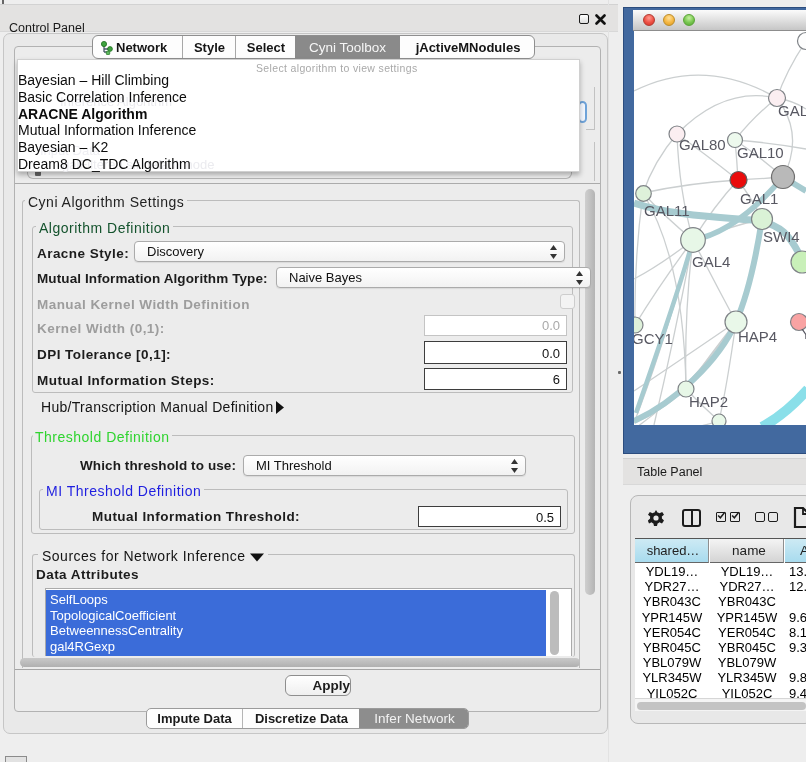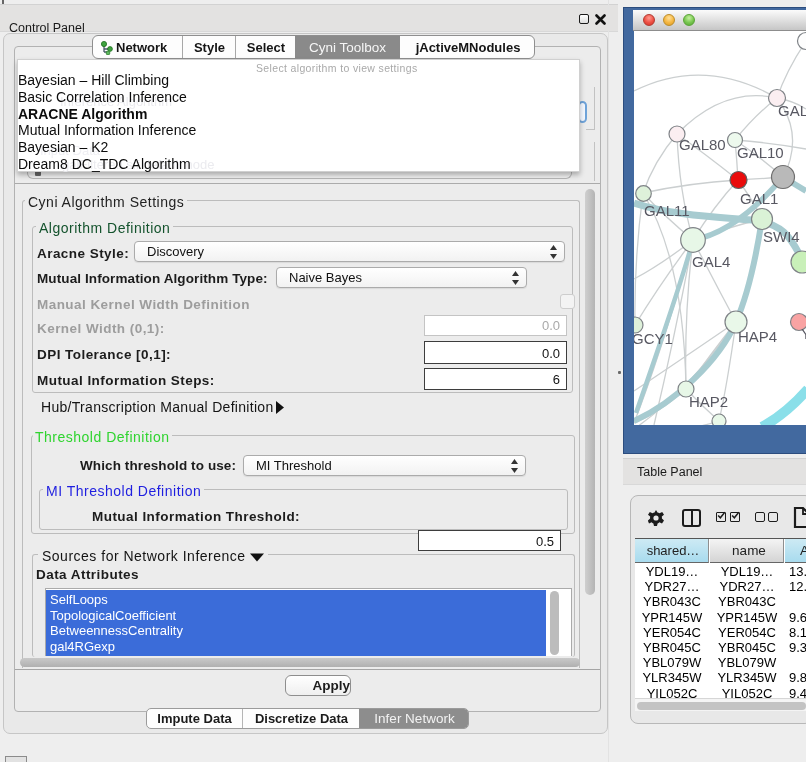--- a/index.html
+++ b/index.html
@@ -69,21 +69,21 @@
   <span class="gtitle" style="color:#14532d;left:3px;padding:0 3px;">Algorithm Definition</span>
 </div>
 <div class="lbl" style="left:37px;top:246px;">Aracne Style:</div>
 <div class="combo" style="left:134px;top:241px;width:431px;">Discovery
   <svg class="carets" viewBox="0 0 9 16">
       <path d="M4.5 1 L8 6 L1 6 Z" fill="#333"></path>
       <path d="M4.5 15 L8 10 L1 10 Z" fill="#333"></path>
     </svg>
 </div>
 <div class="lbl" style="left:37px;top:271px;letter-spacing:0.1px;">Mutual Information Algorithm Type:</div>
-<div class="combo" style="left:276px;top:267px;width:251px;">Naive Bayes
+<div class="combo" style="left:276px;top:267px;width:315px;">Naive Bayes
   <svg class="carets" viewBox="0 0 9 16">
       <path d="M4.5 1 L8 6 L1 6 Z" fill="#333"></path>
       <path d="M4.5 15 L8 10 L1 10 Z" fill="#333"></path>
     </svg>
 </div>
 <div class="glbl" style="left:37px;top:297px;">Manual Kernel Width Definition</div>
 <div class="abs" style="left:560px;top:294px;width:15px;height:15px;background:#f3f3f3;border:1px solid #cdcdcd;border-radius:3px;"></div>
 <div class="glbl" style="left:37px;top:321px;">Kernel Width (0,1):</div>
 <div class="field" style="left:424px;top:315px;width:143px;height:21px;border-color:#c4c4c4;color:#a9a9a9;">0.0</div>
 <div class="lbl" style="left:37px;top:347px;">DPI Tolerance [0,1]:</div>
@@ -104,21 +104,21 @@
   <svg class="carets" viewBox="0 0 9 16">
       <path d="M4.5 1 L8 6 L1 6 Z" fill="#333"></path>
       <path d="M4.5 15 L8 10 L1 10 Z" fill="#333"></path>
     </svg>
 </div>
 
 <div class="group" style="left:39px;top:489px;width:529px;height:41px;">
   <span class="gtitle" style="color:#1f1fe0;left:3px;padding:0 3px;">MI Threshold Definition</span>
 </div>
 <div class="lbl" style="left:48px;top:509px;padding-left:44px;">Mutual Information Threshold:</div>
-<div class="field" style="left:418px;top:506px;width:143px;height:21px;border:1.5px solid #3d3d3d;padding-top:3px;margin-top:24px;">0.5</div>
+<div class="field" style="left:418px;top:506px;width:143px;height:21px;border:1.5px solid #3d3d3d;padding-top:3px;">0.5</div>
 
 <div class="group" style="left:32px;top:554px;width:543px;height:103px;border-bottom:none;">
   <span class="gtitle" style="color:#141414;">Sources for Network Inference <svg width="14" height="9" viewBox="0 0 14 9" style="vertical-align:middle;">
         <path d="M0 0.5 L14 0.5 L7 8.5 Z" fill="#111"></path>
       </svg></span>
 </div>
 <div class="lbl" style="left:36px;top:567px;font-size:13.5px;">Data Attributes</div>
 
 <div class="abs" style="left:45px;top:588px;width:527px;height:68px;background:#ffffff;border:1px solid #aaa;border-bottom:none;overflow:hidden;">
   <div style="position:absolute;left:0;top:1px;width:500px;height:67px;background:#3b6cd9;"></div>

